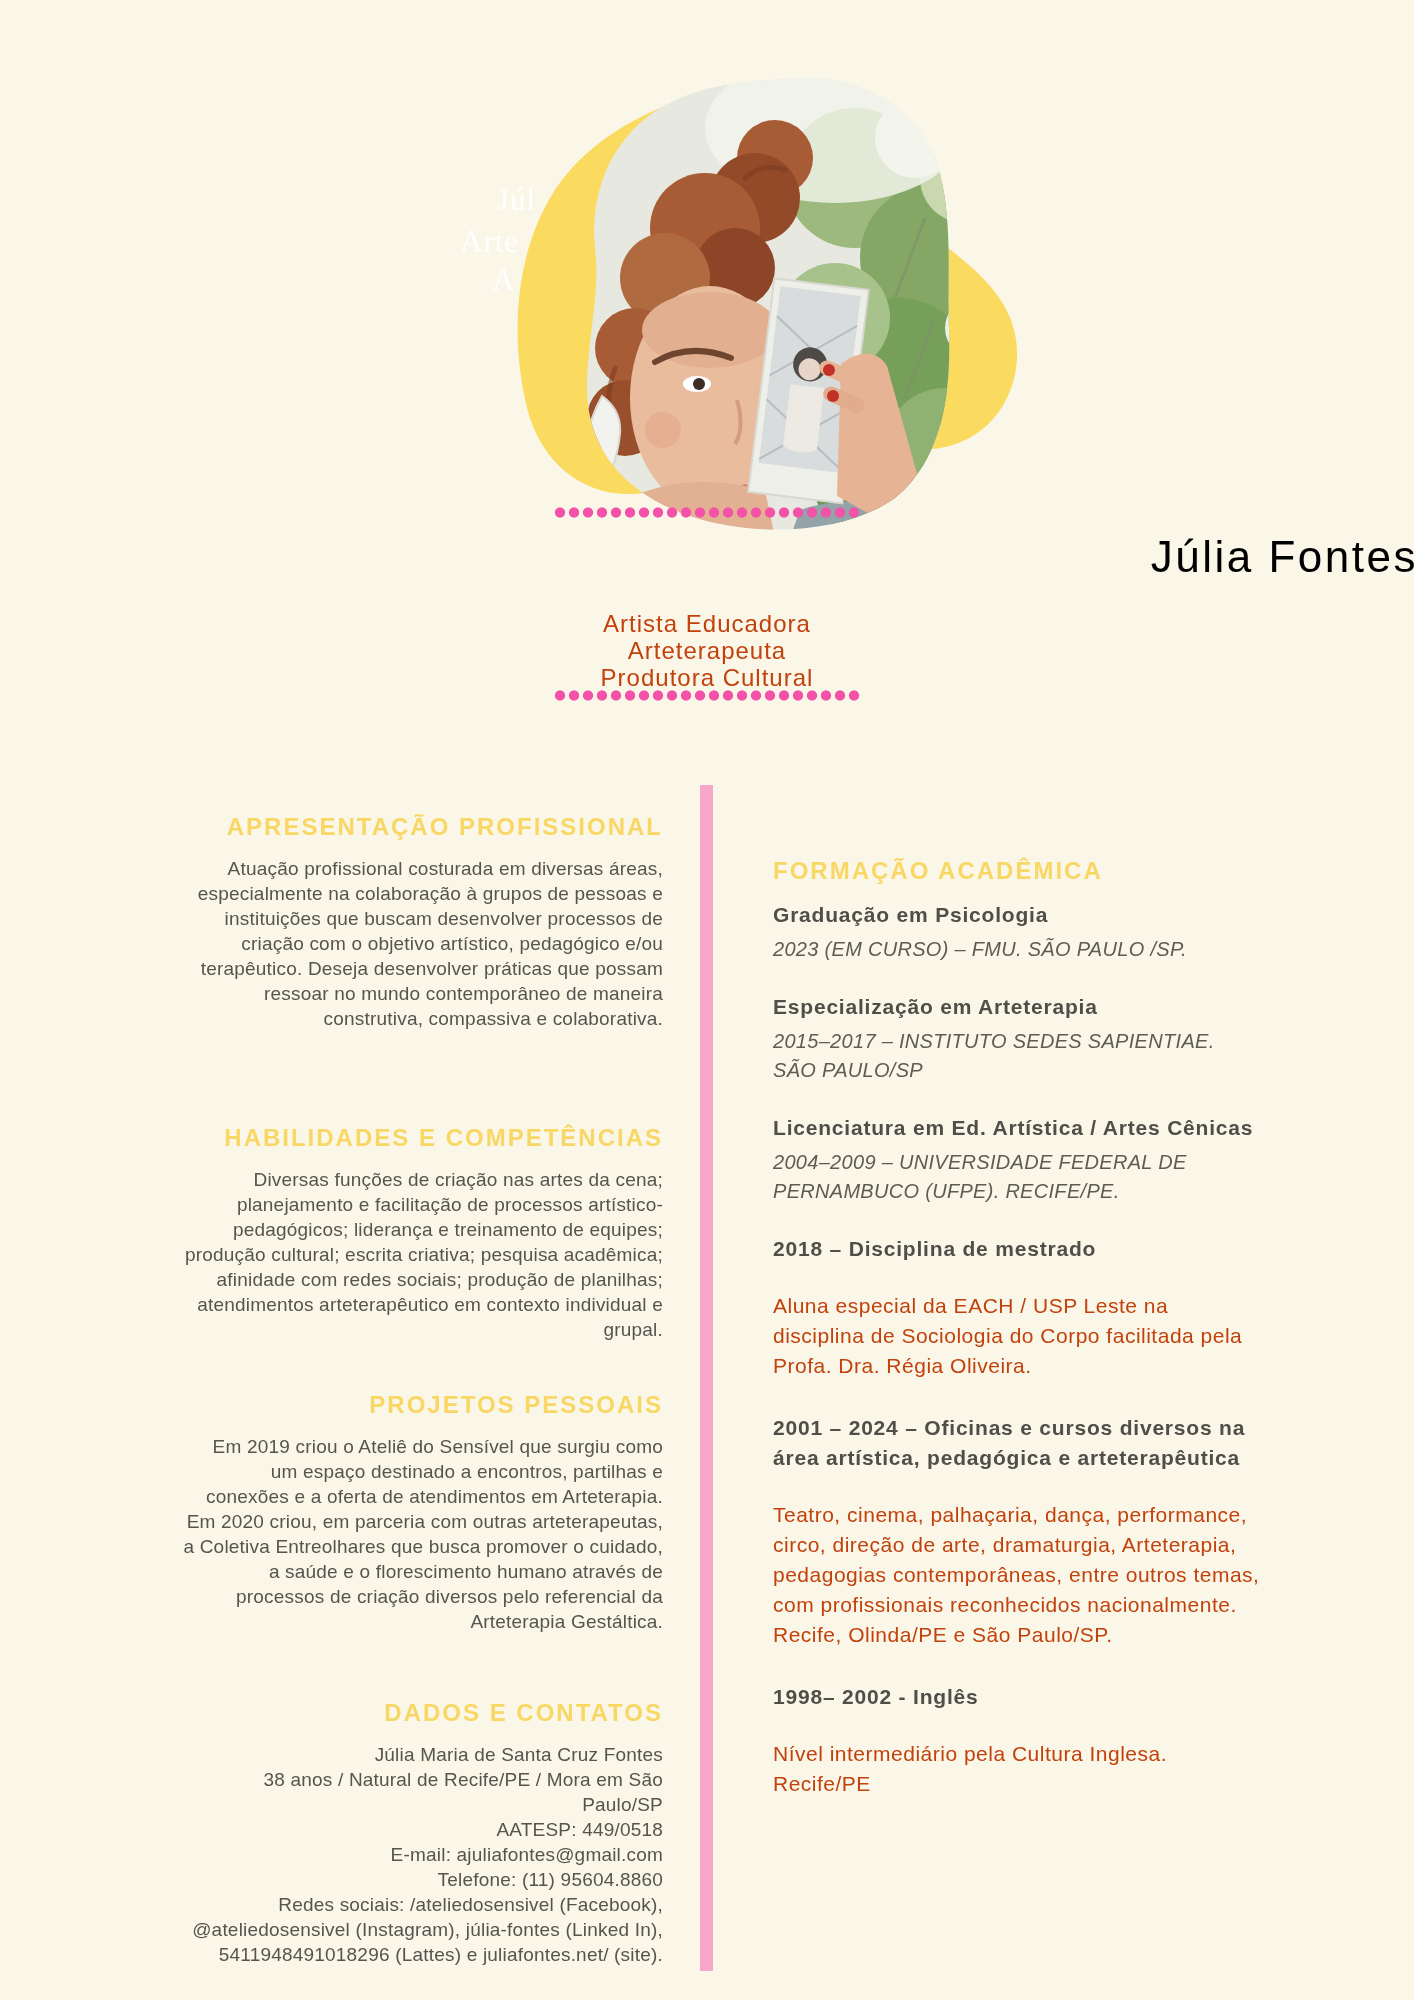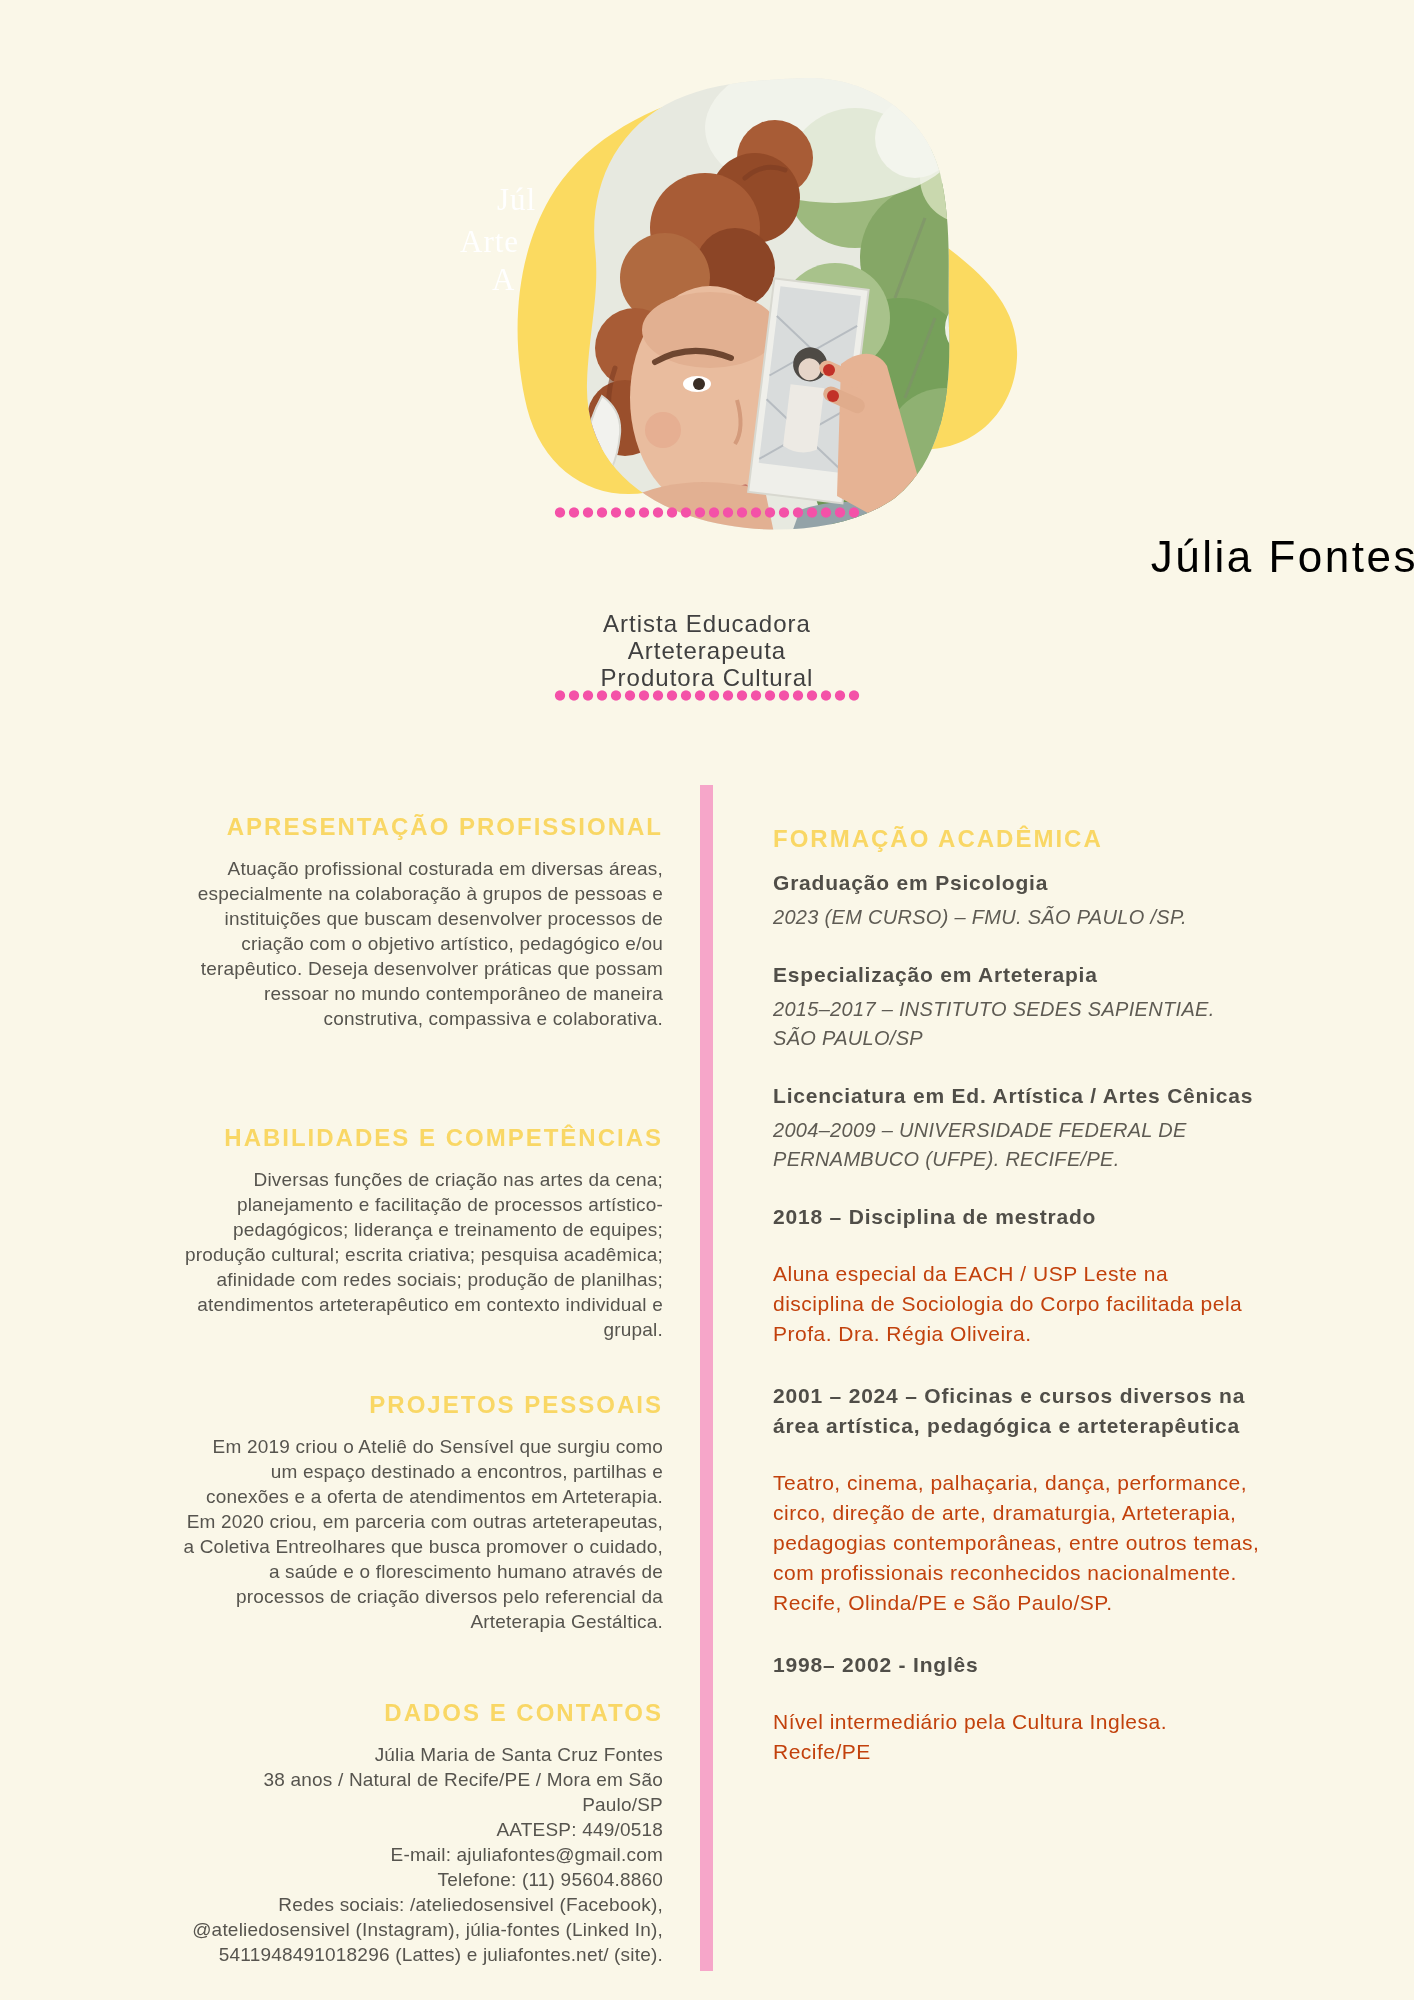--- a/index.html
+++ b/index.html
@@ -17,27 +17,27 @@
 
   .dots{position:absolute;left:50%;transform:translateX(-50%);width:308px;height:11px;z-index:2;
         background-image:radial-gradient(circle at 7px 5.5px,#F451A8 4.6px,rgba(0,0,0,0) 5.6px);
         background-size:14px 11px;background-repeat:repeat-x;}
   .dots-top{top:507px;}
   .dots-bottom{top:690px;}
 
   .name{position:absolute;top:528px;left:0;width:100%;margin:4px;text-align:right;z-index:2;
         font-size:44px;font-weight:400;letter-spacing:2.5px;color:#000000;}
   .roles{position:absolute;top:610px;left:0;width:100%;text-align:center;z-index:2;
-         font-size:24px;line-height:27px;letter-spacing:1px;color:#404040;}
+         font-size:24px;line-height:27px;letter-spacing:1px;color:#c2410c;}
 
   
   .divider{position:absolute;left:700px;top:785px;width:13px;height:1186px;background:#F6A6C9;}
 
   .left-col{position:absolute;left:183px;top:780px;width:480px;text-align:right;}
-  .right-col{position:absolute;left:773px;top:792px;width:490px;text-align:left;}
+  .right-col{position:absolute;left:773px;top:824px;width:490px;text-align:left;}
 
   .sec-title{margin:0;font-size:24px;font-weight:bold;letter-spacing:2px;line-height:30px;color:#F9D765;}
   .left-col .sec-title,.right-col .sec-title{margin-bottom:14px;}
   .mt-first{margin-top:32px;}
   .sec-hab{margin-top:92px;}
   .sec-proj{margin-top:48px;}
   .sec-dados{margin-top:64px;}
 
   .body{margin:0;font-size:19px;line-height:25px;letter-spacing:0.2px;color:#56544E;}
   .contact-line{margin:0;}

